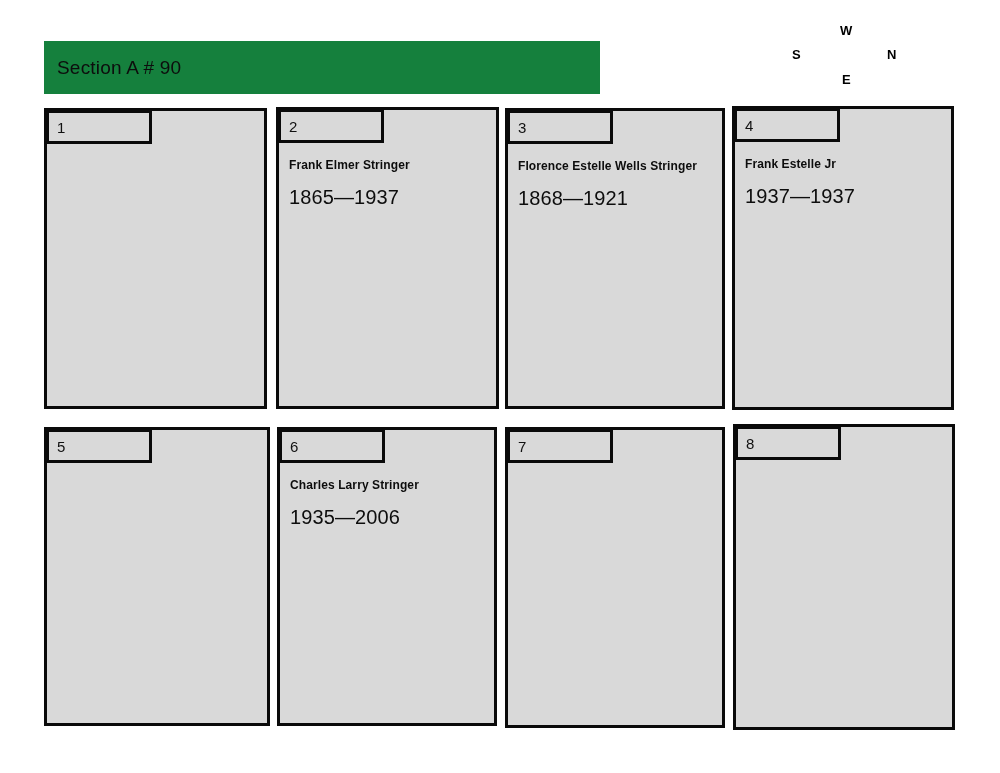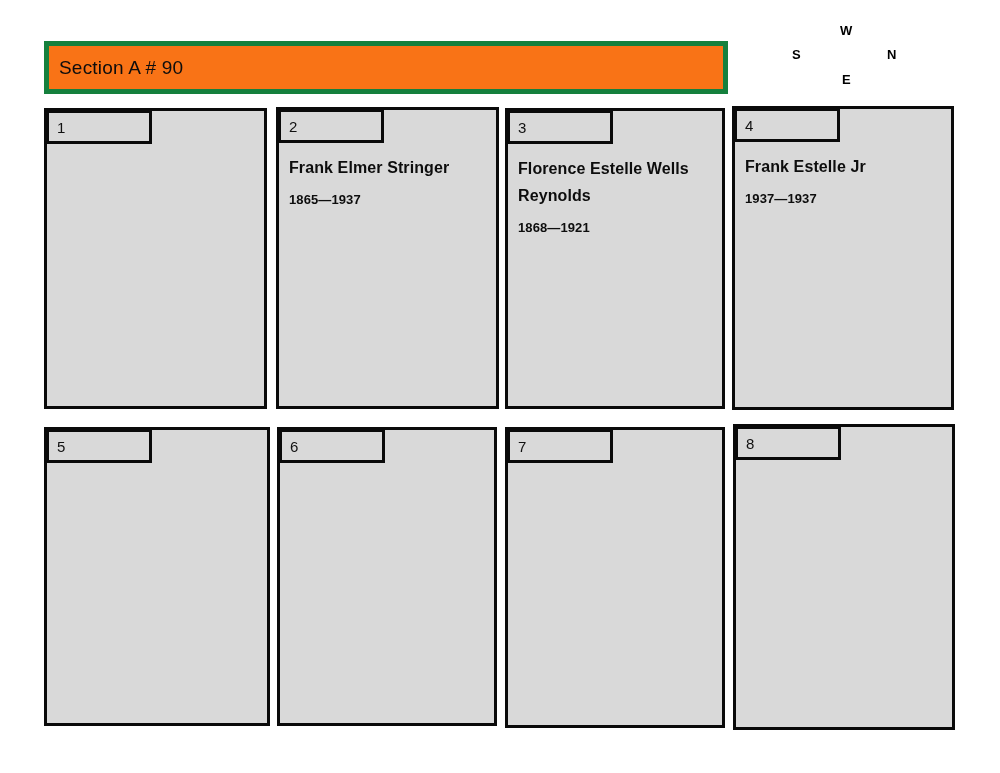--- a/index.html
+++ b/index.html
@@ -14,24 +14,24 @@
     color: #000000;
     overflow: hidden;
     position: relative;
   }
 
   
   .section-title-box {
     position: absolute;
     left: 44px;
     top: 41px;
-    width: 684px;
+    width: 556px;
     height: 53px;
-    background: #f97316;
-    border: 5px solid #15803d;
+    background: #15803d;
+    border: 3px solid #15803d;
     box-sizing: border-box;
     display: flex;
     align-items: center;
     padding-left: 10px;
   }
   .section-title-text {
     font-size: 19px;
     font-weight: 400;
     letter-spacing: 0.2px;
     color: #0d0d0d;
@@ -93,30 +93,30 @@
   }
   .plot-body {
     position: absolute;
     left: 0;
     top: 34px;
     right: 0;
     padding: 11px 10px 0 10px;
     box-sizing: border-box;
   }
   .plot-name {
-    font-size: 16px;
+    font-size: 12px;
     font-weight: bold;
     color: #0d0d0d;
     line-height: 1.68;
     margin: 0;
     letter-spacing: 0.1px;
   }
   .plot-dates {
-    font-size: 13px;
-    font-weight: 700;
+    font-size: 20px;
+    font-weight: 400;
     color: #0d0d0d;
     line-height: 1.2;
     margin: 10px 0 0 0;
     letter-spacing: 0.1px;
   }
 
   
   #plot-1 { left: 44px;  top: 108px; width: 223px; height: 301px; }
   #plot-2 { left: 276px; top: 107px; width: 223px; height: 302px; }
   #plot-3 { left: 505px; top: 108px; width: 220px; height: 301px; }
@@ -159,21 +159,21 @@
       <p class="plot-name">Frank Elmer Stringer</p>
       <p class="plot-dates">1865—1937</p>
     </div>
   </div>
 
   <div class="plot" id="plot-3">
     <div class="plot-badge">
       <span class="plot-badge-num">3</span>
     </div>
     <div class="plot-body">
-      <p class="plot-name">Florence Estelle Wells Reynolds</p>
+      <p class="plot-name">Florence Estelle Wells Stringer</p>
       <p class="plot-dates">1868—1921</p>
     </div>
   </div>
 
   <div class="plot" id="plot-4">
     <div class="plot-badge">
       <span class="plot-badge-num">4</span>
     </div>
     <div class="plot-body">
       <p class="plot-name">Frank Estelle Jr</p>
@@ -185,20 +185,24 @@
     <div class="plot-badge">
       <span class="plot-badge-num">5</span>
     </div>
 
   </div>
 
   <div class="plot" id="plot-6">
     <div class="plot-badge">
       <span class="plot-badge-num">6</span>
     </div>
+    <div class="plot-body">
+      <p class="plot-name">Charles Larry Stringer</p>
+      <p class="plot-dates">1935—2006</p>
+    </div>
   </div>
 
   <div class="plot" id="plot-7">
     <div class="plot-badge">
       <span class="plot-badge-num">7</span>
     </div>
     <div class="plot-body">
     </div>
   </div>
 

